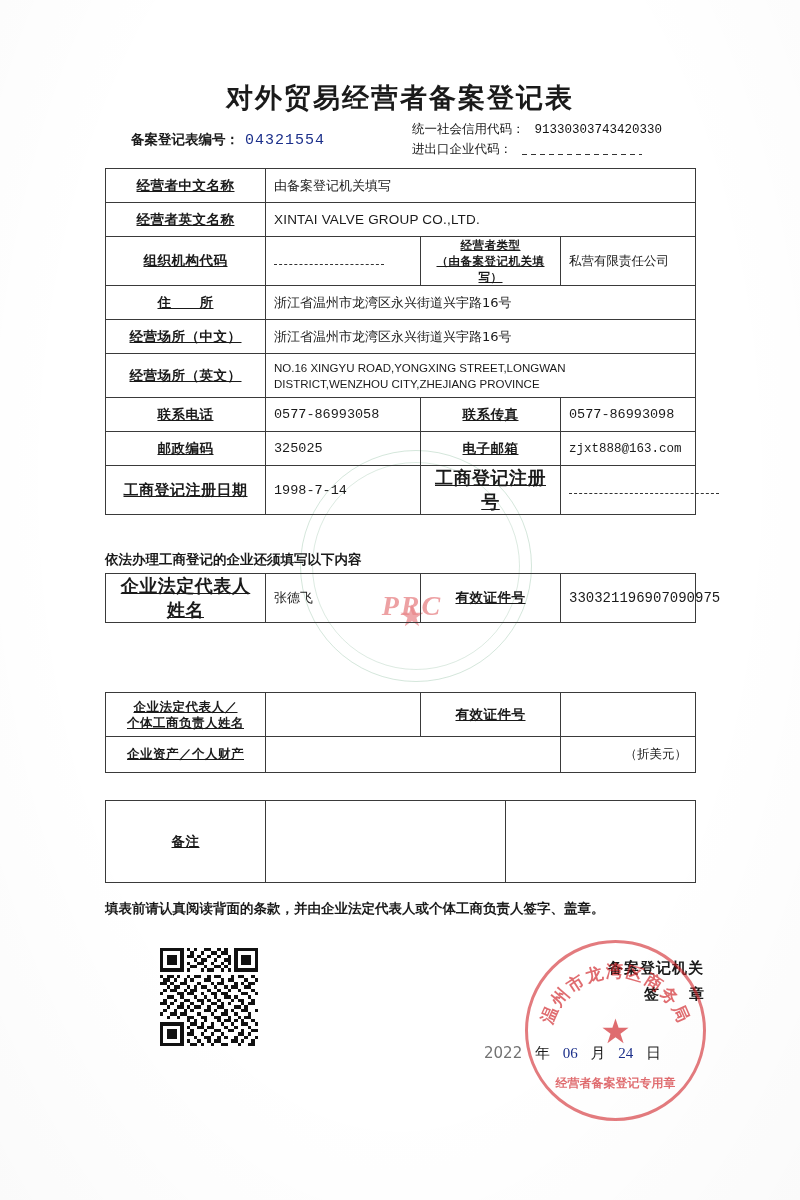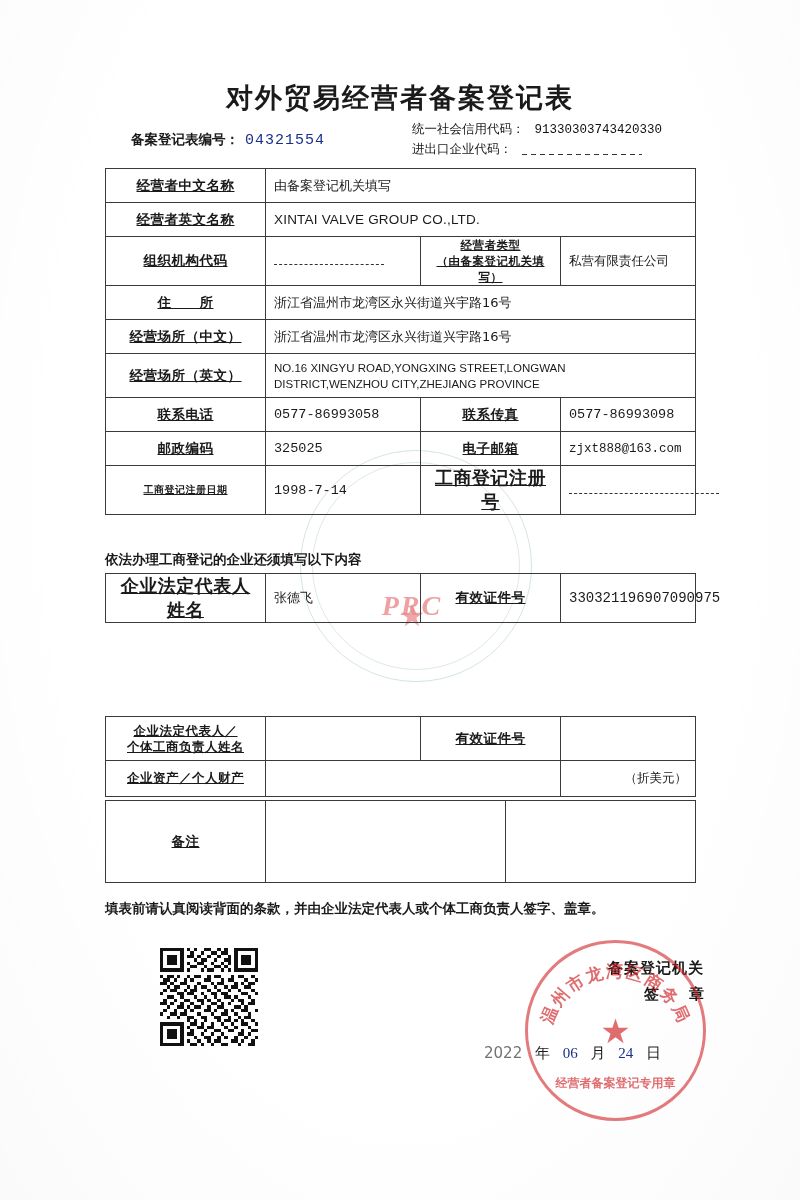--- a/index.html
+++ b/index.html
@@ -249,21 +249,21 @@
         <td class="lbl-cell">联系传真</td>
         <td class="val-cell val-mono" style="white-space:nowrap">0577-86993098</td>
       </tr>
       <tr>
         <td class="lbl-cell">邮政编码</td>
         <td class="val-cell val-mono">325025</td>
         <td class="lbl-cell">电子邮箱</td>
         <td class="val-cell val-mono" style="white-space:nowrap;font-size:12.5px">zjxt888@163.com</td>
       </tr>
       <tr>
-        <td class="lbl-cell" style="font-size:10px">工商登记注册日期</td>
+        <td class="lbl-cell" style="font-size:15px">工商登记注册日期</td>
         <td class="val-cell val-mono">1998-7-14</td>
         <td class="lbl-cell" style="font-size:18px">工商登记注册号</td>
         <td class="val-cell"><span class="dashes long"></span></td>
       </tr>
     </tbody>
   </table>
 
   <div class="sec-note" style="left:105px;top:551px;">依法办理工商登记的企业还须填写以下内容</div>
 
   <table class="form" style="left:105px;top:573px;width:590px;">
@@ -277,21 +277,21 @@
       <tr style="height:36px">
         <td class="lbl-cell" style="font-size:18px">企业法定代表人姓名</td>
         <td class="val-cell val-cn">张德飞</td>
         <td class="lbl-cell">有效证件号</td>
         <td class="val-cell val-mono" style="white-space:nowrap;font-size:14px">330321196907090975</td>
       </tr>
     </tbody>
   </table>
 
 
-  <table class="form" style="left:105px;top:716px;width:590px;">
+  <table class="form" style="left:105px;top:692px;width:590px;">
     <colgroup>
         <col style="width:160px">
         <col style="width:155px">
         <col style="width:140px">
         <col style="width:135px">
       </colgroup>
     <tbody>
       <tr style="height:44px">
         <td class="lbl-cell two-line" style="font-size:12.5px">
           <div>企业法定代表人／</div>

